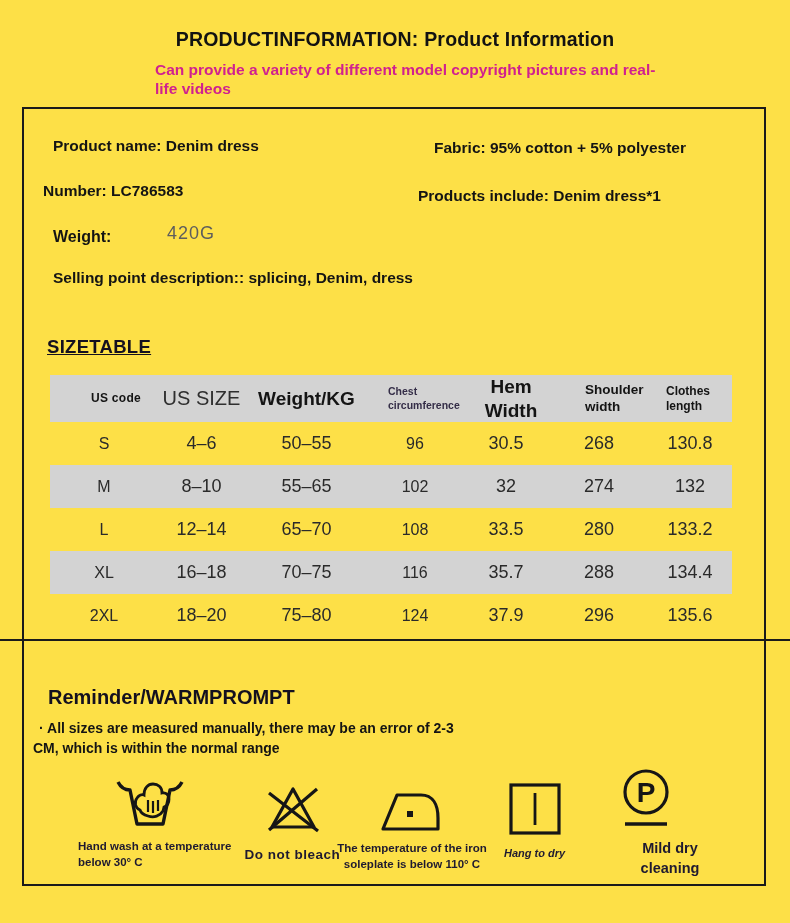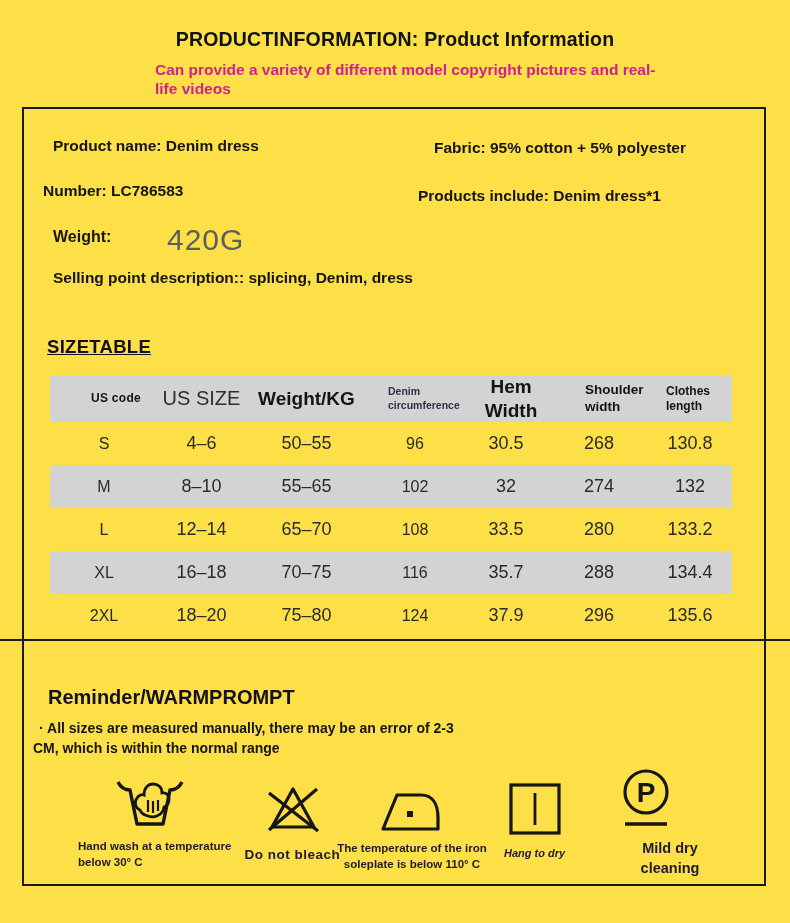--- a/index.html
+++ b/index.html
@@ -23,21 +23,21 @@
   .full-divider {
     position:absolute; left:0; top:639px; width:790px; height:2px; background:#1a1a1a;
   }
   .info { position:absolute; font-size:15.5px; font-weight:bold; color:#141414; }
   #p-name     { left:53px;  top:137px; }
   #p-fabric   { left:418px; top:139px;margin-left:16px; }
   #p-number   { left:43px;  top:182px; }
   #p-includes { left:418px; top:187px; }
   #p-weight-label { left:53px; top:228px; font-size:16px; }
   .weight-value {
-    position:absolute; left:167px; top:223px; font-size:30px; font-weight:normal;
+    position:absolute; left:167px; top:223px; font-size:18px; font-weight:normal;
     color:#5d5d5d; letter-spacing:1px;
   }
   #p-selling { left:53px; top:267px; width:385px; line-height:1.45; }
 
   .sizetable-heading {
     position:absolute; left:47px; top:336px; font-size:18.5px; font-weight:bold;
     letter-spacing:0.3px; color:#14101f;text-decoration:underline;
   }
   .sizetable { position:absolute; left:50px; top:375px; width:682px; }
   .strow { display:flex; align-items:center; }
@@ -101,21 +101,21 @@
   <div class="weight-value">420G</div>
   <div class="info" id="p-selling">Selling point description:: splicing, Denim, dress</div>
 
   <div class="sizetable-heading">SIZETABLE</div>
 
   <div class="sizetable">
     <div class="strow hdr">
       <div class="stcell c1">US code</div>
       <div class="stcell c2">US SIZE</div>
       <div class="stcell c3">Weight/KG</div>
-      <div class="stcell c4">Denim circumference</div>
+      <div class="stcell c4">Chest circumference</div>
       <div class="stcell c6">Hem Width</div>
       <div class="stcell c5">Shoulder width</div>
       <div class="stcell c7">Clothes length</div>
     </div>
     <div class="strow r">
       <div class="stcell c1">S</div>
       <div class="stcell c2">4–6</div>
       <div class="stcell c3">50–55</div>
       <div class="stcell c4">96</div>
       <div class="stcell c5">30.5</div>

